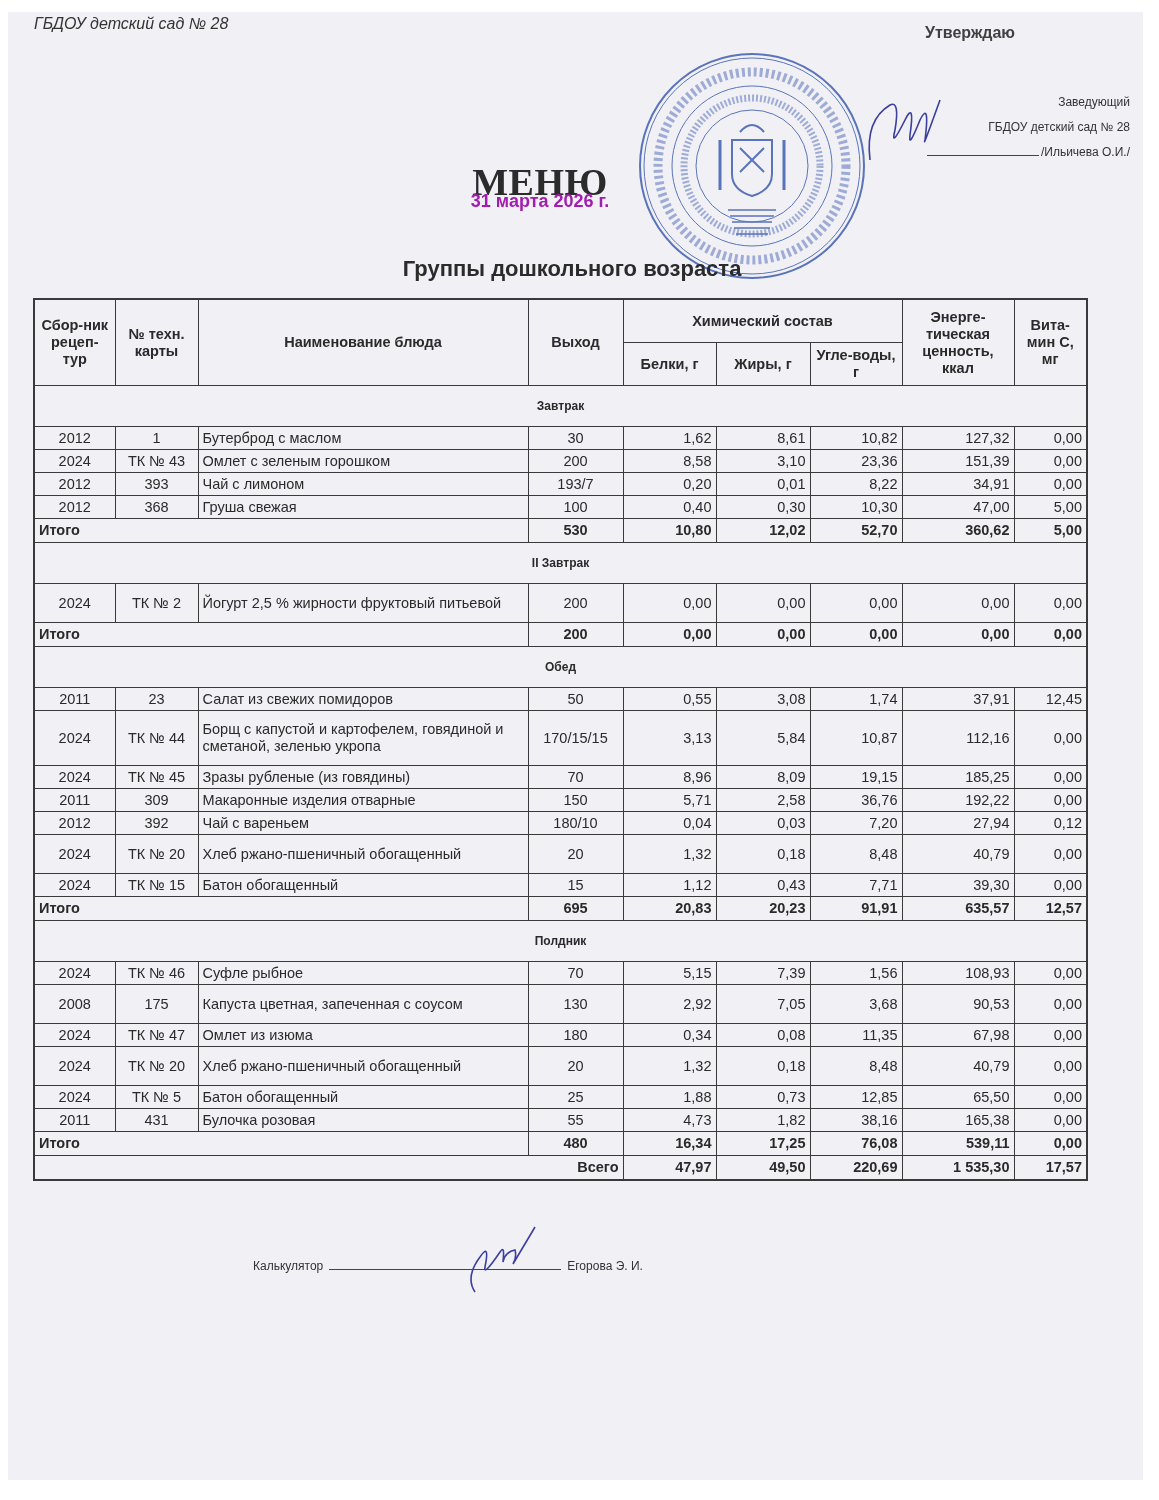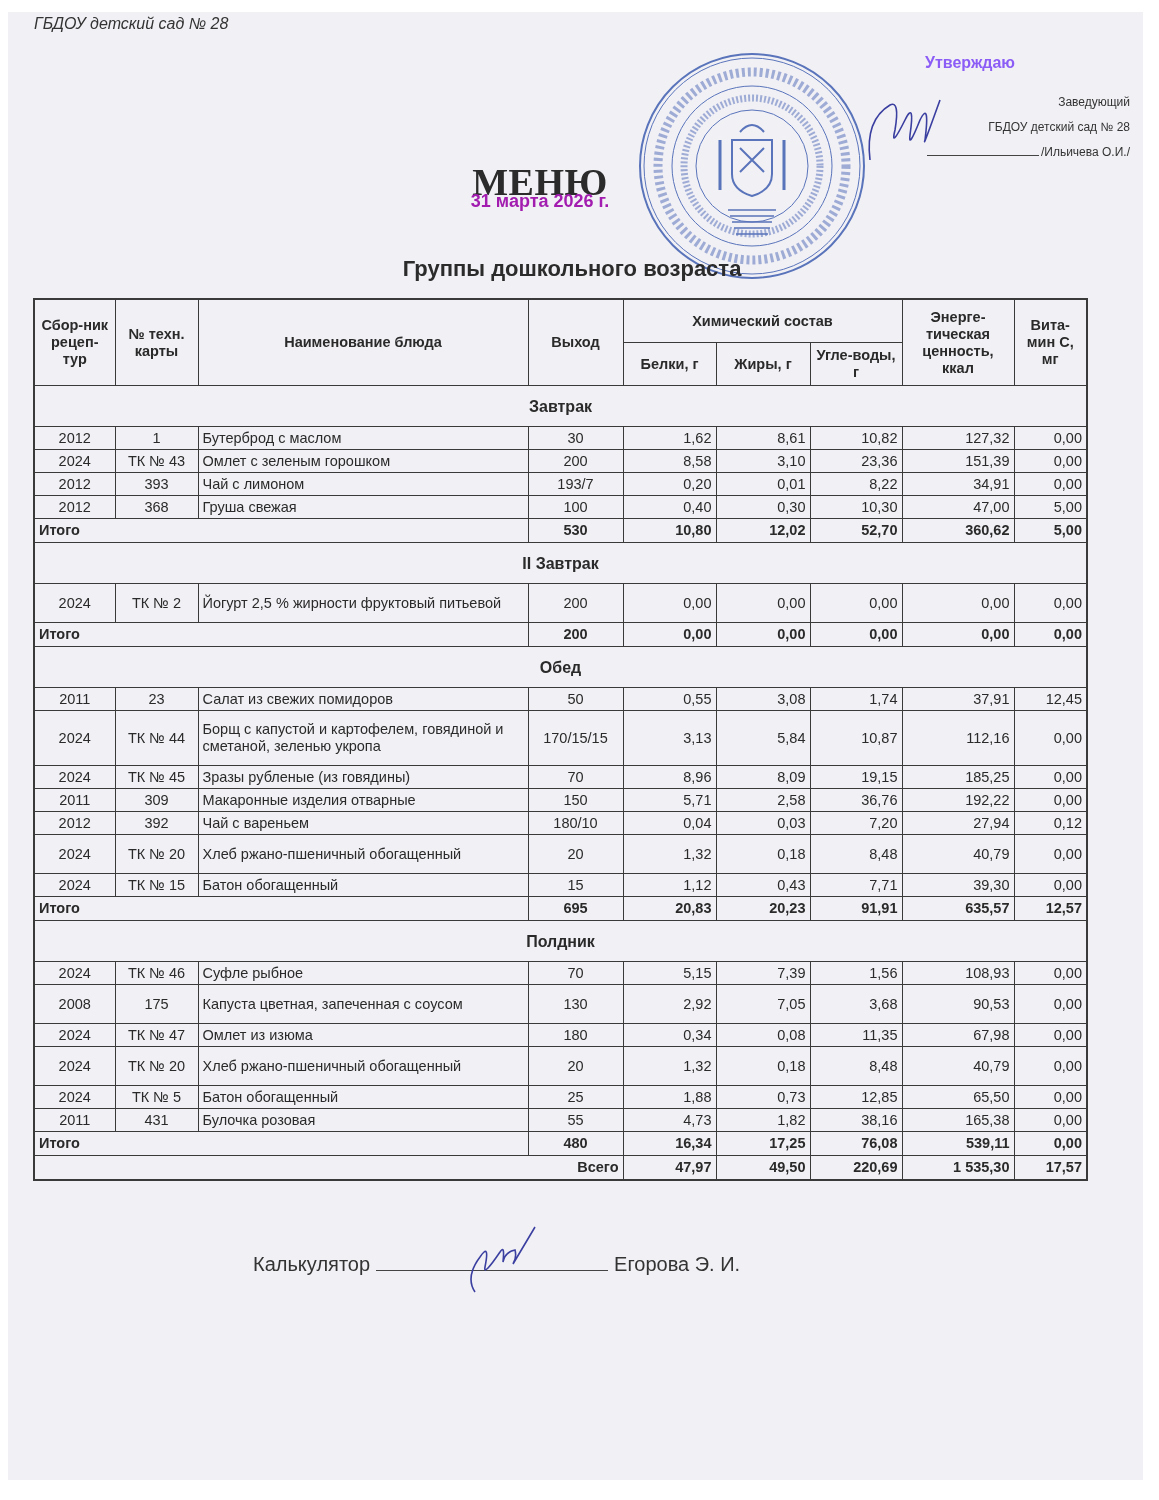--- a/index.html
+++ b/index.html
@@ -8,21 +8,21 @@
     font-family: "Liberation Sans", sans-serif; color: #2a2a2a;
   }
   .sheet {
     position: absolute; left: 8px; top: 12px; width: 1135px; height: 1468px;
     background: #f1f0f5;
   }
   .org-top {
     position: absolute; left: 34px; top: 15px; font-size: 16px; font-style: italic; color: #333;
   }
   .approve {
-    position: absolute; left: 970px; top: 54px; font-size: 16px; font-weight: bold; color: #8b5cf6;
+    position: absolute; left: 970px; top: 24px; font-size: 16px; font-weight: bold; color: #404040;
     transform: translateX(-50%);
   }
   .approver {
     position: absolute; right: 29px; top: 90px; text-align: right; font-size: 12px; line-height: 25px; color: #333;
   }
   .approver .sign-line {
     display: inline-block; width: 112px; border-bottom: 1px solid #444; margin-right: 2px; height: 15px; vertical-align: baseline;
   }
   .title {
     position: absolute; left: 540px; top: 160px; transform: translateX(-50%);
@@ -43,32 +43,32 @@
     position: absolute; left: 33px; top: 298px; width: 1053px;
     border-collapse: collapse; table-layout: fixed; font-size: 14.5px; color: #2a2a2a;
     font-family: "Liberation Sans Narrow", "Liberation Sans", sans-serif;
     padding-left: 25px;
   }
   table.menu td, table.menu th { border: 1px solid #3a3a3a; padding: 0 4px; line-height: 17px; }
   table.menu { border: 2px solid #3a3a3a; }
   th { font-weight: bold; font-size: 14.5px; text-align: center; }
   .h1 th { height: 42px; }
   .h2 th { height: 42px; }
-  .section td { text-align: center; font-weight: bold; font-size: 16px; height: 40px; }
+  .section td { text-align: center; font-weight: bold; font-size: 12px; height: 40px; }
   td.c { text-align: center; }
   td.r { text-align: right; }
   td.l { text-align: left; }
   tr.row td { height: 22px; }
   tr.row.tall2 td { height: 38px; }
   tr.row.tall3 td { height: 54px; }
   tr.total td { font-weight: bold; height: 23px; }
   tr.total td.label { text-align: left; }
 
   .calc {
-    position: absolute; left: 253px; top: 1253px; font-size: 20px; color: #333; white-space: nowrap;
+    position: absolute; left: 253px; top: 1253px; font-size: 12px; color: #333; white-space: nowrap;
   }
   .calc .line { display: inline-block; width: 232px; border-bottom: 1px solid #444; height: 16px; vertical-align: baseline; margin: 0 6px; }
   .signature-bottom { position: absolute; left: 455px; top: 1222px; width: 85px; height: 75px; pointer-events: none; }
 </style>
 </head>
 <body>
 
 <div class="sheet"></div>
 
 <div class="org-top">ГБДОУ детский сад № 28</div>

